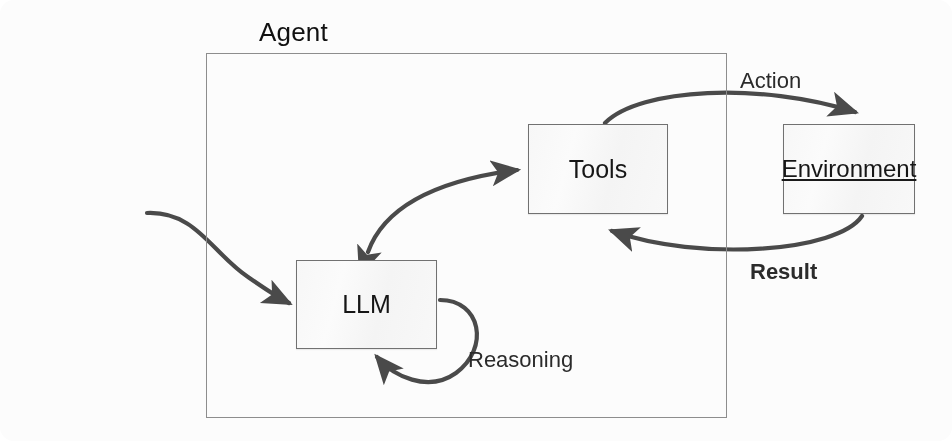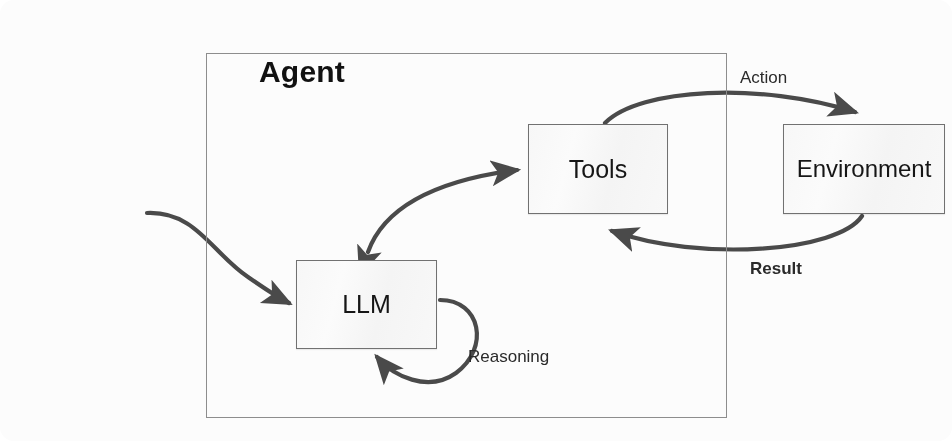--- a/index.html
+++ b/index.html
@@ -31,52 +31,51 @@
     width: 521px;
     height: 365px;
     border: 1.4px solid #8d8d8d;
     background: transparent;
     box-sizing: border-box;
   }
   .agent-label {
     position: absolute;
     left: 259px;
     top: 17px;
-    font-size: 30px;
-    font-weight: bold;
+    font-size: 26px;
+    font-weight: normal;
     color: #111111;
     letter-spacing: 0.2px;
     white-space: nowrap;
-    margin-top: 38px;
   }
   .node {
     position: absolute;
     box-sizing: border-box;
     border: 1.3px solid #717171;
     background: linear-gradient(105deg, #f7f7f7 0%, #fbfbfb 30%, #f4f4f4 60%, #f8f8f8 100%);
     display: flex;
     align-items: center;
     justify-content: center;
     color: #1a1a1a;
     box-shadow: 0 1px 1px rgba(0,0,0,0.07);
   }
   .node-label {
     font-size: 25px;
     color: #161616;
     white-space: nowrap;
   }
   #node-task   { left: 6px;   top: 168px; width: 140px; height: 88px; }
   #node-llm    { left: 296px; top: 260px; width: 141px; height: 89px; }
   #node-tools  { left: 528px; top: 124px; width: 140px; height: 90px; }
-  #node-env    { left: 783px; top: 124px; width: 162px; height: 90px; }
+  #node-env    { left: 783px; top: 124px; width: 132px; height: 90px; text-decoration: underline; }
   #node-env .node-label { font-size: 24px; }
 
   .edge-label {
     position: absolute;
-    font-size: 17px;
+    font-size: 22px;
     color: #2b2b2b;
     white-space: nowrap;
   }
   #label-action    { left: 740px; top: 68px; }
   #label-result    { left: 750px; top: 259px; font-weight: bold; }
   #label-reasoning { left: 468px; top: 347px; }
 </style>
 </head>
 <body>
 

